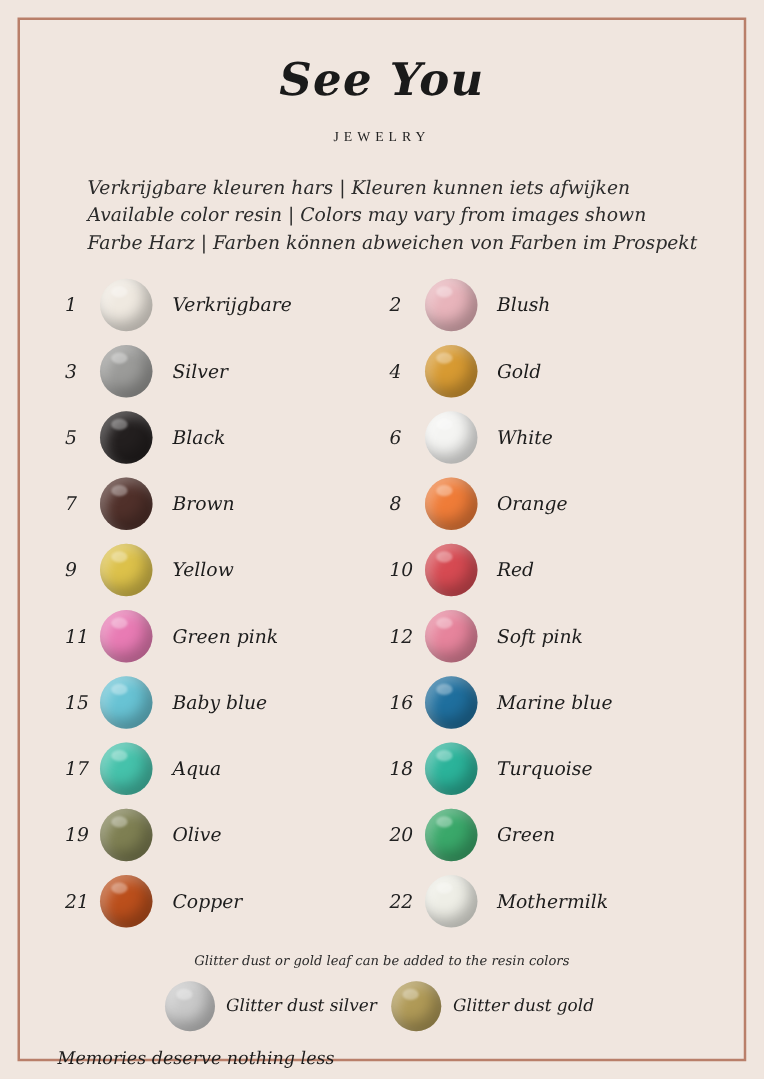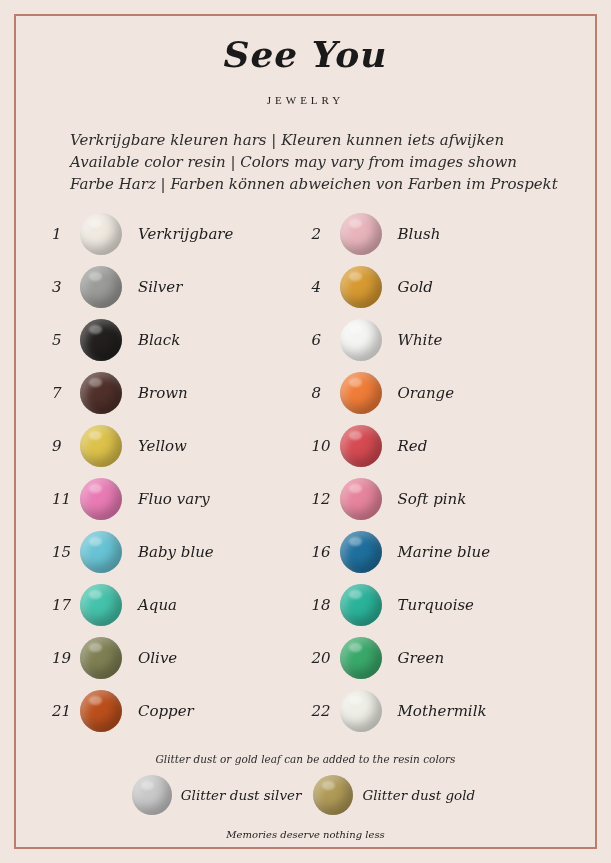--- a/index.html
+++ b/index.html
@@ -30,21 +30,21 @@
     box-sizing: border-box;
     pointer-events: none;
   }
   .inner {
     position: absolute;
     left: 16px;
     top: 16px;
     right: 16px;
     bottom: 16px;
     box-sizing: border-box;
-    padding: 10px 30px 10px 30px;
+    padding: 20px 30px 10px 30px;
   }
   .brand {
     text-align: center;
     margin-top: 10px;
   }
   .brand-name {
     font-family: "DejaVu Serif", serif;
     font-size: 36px;
     font-weight: bold;
     font-style: italic;
@@ -139,25 +139,24 @@
     width: 40px;
     height: 40px;
     flex: 0 0 40px;
   }
   .glitter-item .label {
     font-size: 13.5px;
     padding-left: 9px;
     padding-right: 4px;
   }
   .tagline {
-    text-align: center;
     margin-top: 14px;
     font-family: "DejaVu Serif", serif;
     font-style: italic;
-    font-size: 10px;
+    font-size: 14px;
     color: #1b1b1b;
   }
 </style>
 </head>
 <body>
 
 <div class="page">
   <div class="border-frame"></div>
   <div class="inner">
 
@@ -219,21 +218,21 @@
         <div class="label">Yellow</div>
       </div>
       <div class="item">
         <div class="num">10</div>
         <div class="swatch" style="background: rgb(214, 74, 82);"></div>
         <div class="label">Red</div>
       </div>
       <div class="item">
         <div class="num">11</div>
         <div class="swatch" style="background: rgb(232, 123, 180);"></div>
-        <div class="label">Fluo vary</div>
+        <div class="label">Green pink</div>
       </div>
       <div class="item">
         <div class="num">12</div>
         <div class="swatch" style="background: rgb(230, 132, 156);"></div>
         <div class="label">Soft pink</div>
       </div>
       <div class="item">
         <div class="num">15</div>
         <div class="swatch" style="background: rgb(104, 195, 212);"></div>
         <div class="label">Baby blue</div>

